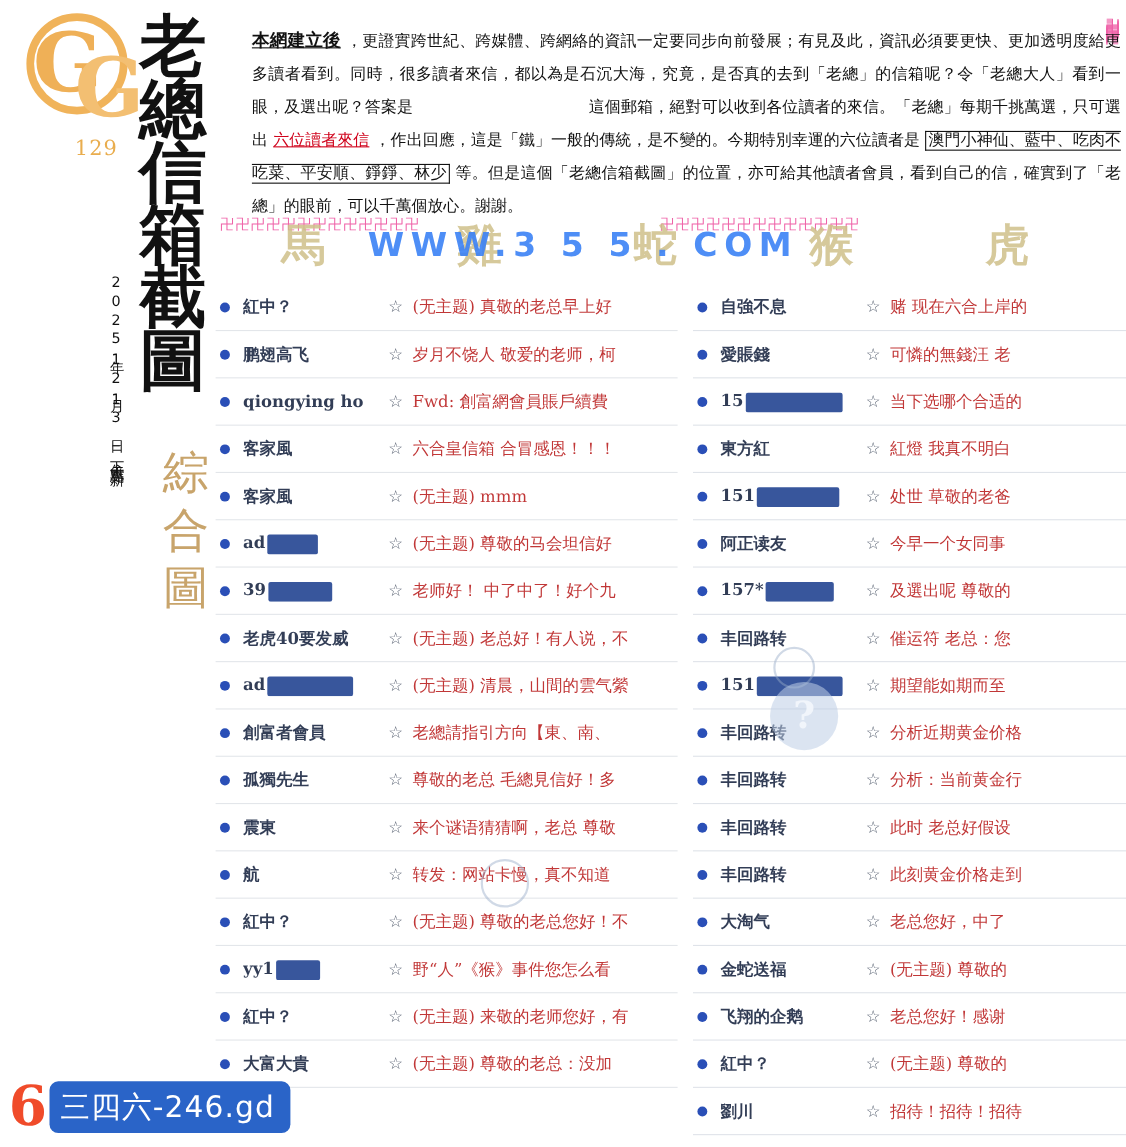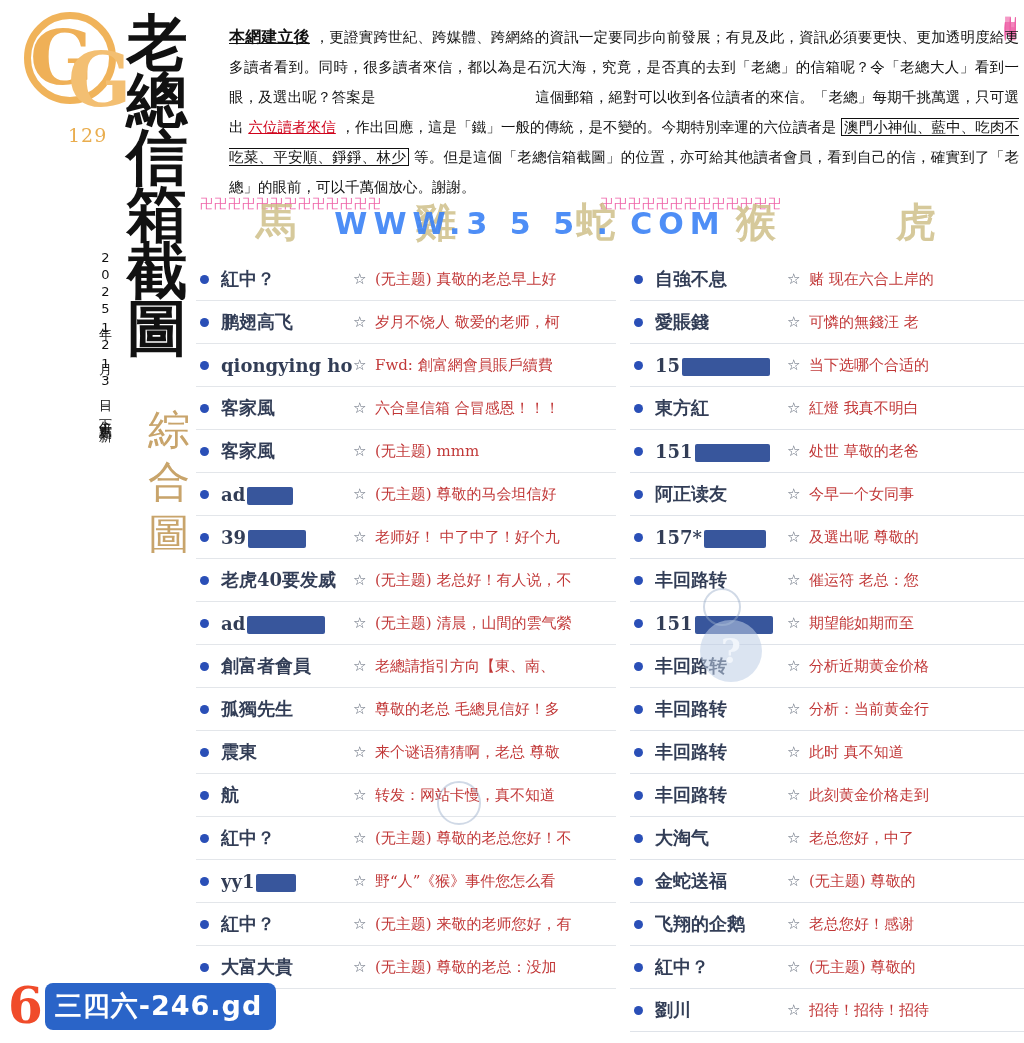--- a/index.html
+++ b/index.html
@@ -83,21 +83,21 @@
   .row{
     display:flex;align-items:center;height:42px;
     border-bottom:1px solid #e3e6ea;overflow:hidden;white-space:nowrap;
   }
   .dot{
     width:9px;height:9px;border-radius:50%;background:#2a4fb7;flex:0 0 9px;
     margin:0 12px 0 4px;
   }
   .sender{
     width:132px;flex:0 0 132px;color:#16233f;font-weight:bold;
-    font-family:"DejaVu Serif","Liberation Serif",serif;font-size:18px;
+    font-family:"DejaVu Serif","Liberation Serif",serif;font-size:15px;
     overflow:hidden;position:relative;
   }
   .star{flex:0 0 22px;color:#5b6474;font-size:15px;}
   .subject{
     color:#b91c1c;font-family:"DejaVu Serif","Liberation Serif",serif;
     font-size:15px;overflow:hidden;text-overflow:clip;
   }
   .redact{
     display:inline-block;background:#1d3f8f;border-radius:2px;height:18px;
     vertical-align:middle;margin-left:2px;
@@ -120,21 +120,21 @@
   
   .bottom-logo{
     position:absolute;left:8px;bottom:10px;height:54px;display:flex;align-items:center;
   }
   .bl-6{
     font-family:"DejaVu Serif","Liberation Serif",serif;font-size:50px;font-weight:bold;
     color:#f04b2a;line-height:50px;
   }
   .bl-pill{
     background:#2a64c8;color:#fff;border-radius:8px;padding:5px 14px 6px 10px;
-    font-size:27px;font-weight:bold;margin-left:2px;
+    font-size:27px;font-weight:normal;margin-left:2px;
     font-family:"DejaVu Sans","Liberation Sans",sans-serif;letter-spacing:1px;
   }
 </style>
 </head>
 <body>
 
 <div class="greek tr">卍卍卍卍卍卍卍卍卍卍卍卍卍</div>
 <div class="greek tl">卍卍卍卍卍卍卍卍卍卍卍卍卍</div>
 <div class="greek mid">卍卍卍卍卍卍卍卍卍卍卍卍卍</div>
 
@@ -339,21 +339,21 @@
     <div class="row">
       <span class="dot"></span>
       <span class="sender blur">丰回路转</span>
       <span class="star">☆</span>
       <span class="subject blur">分析：当前黄金行</span>
     </div>
     <div class="row">
       <span class="dot"></span>
       <span class="sender blur">丰回路转</span>
       <span class="star">☆</span>
-      <span class="subject blur">此时 真不知道</span>
+      <span class="subject blur">此时 老总好假设</span>
     </div>
     <div class="row">
       <span class="dot"></span>
       <span class="sender blur">丰回路转</span>
       <span class="star">☆</span>
       <span class="subject blur">此刻黄金价格走到</span>
     </div>
     <div class="row">
       <span class="dot"></span>
       <span class="sender blur">大淘气</span>

